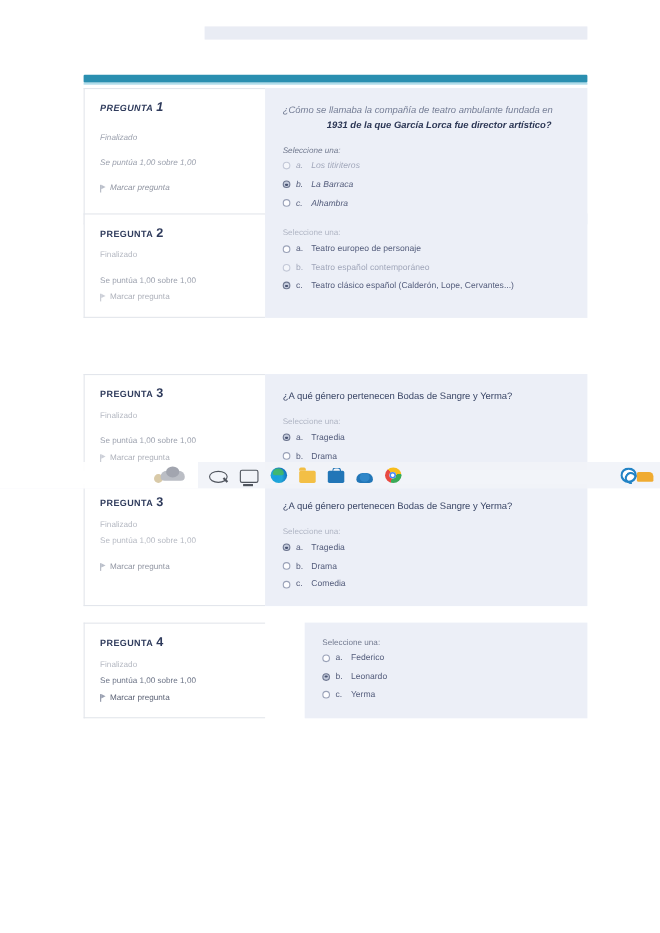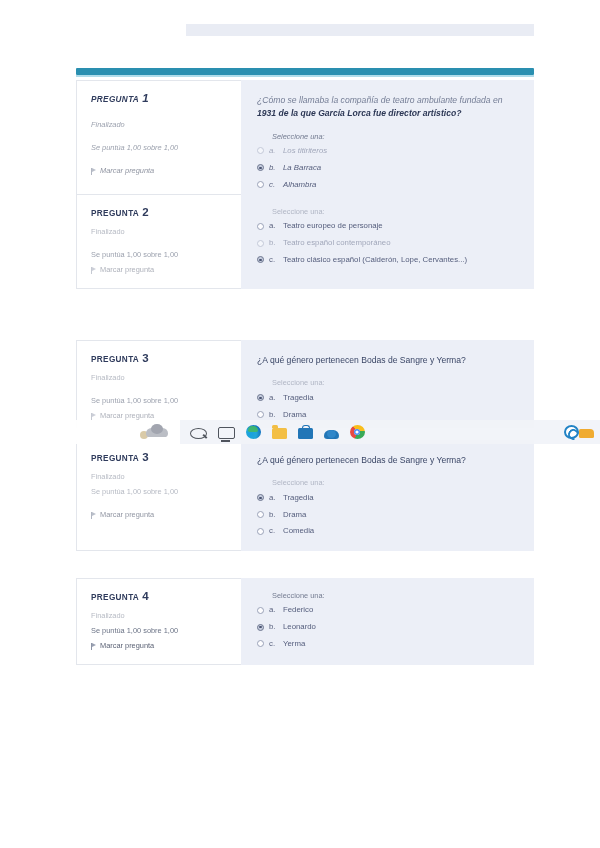--- a/index.html
+++ b/index.html
@@ -135,27 +135,27 @@
     box-sizing: border-box;
     padding: 14px 16px 16px 16px;
   }
   .qtext {
     font-size: 8.6px;
     line-height: 1.55;
     color: #3a4666;
     margin: 0 0 12px 0;
     max-width: 255px;
   }
-  .qtext b { font-weight: bold; color: #2c3755; }
+  .qtext b { font-weight: bold; color: #2c3755; margin-left: 40px; }
 
   .qselect-label {
     font-size: 7.4px;
     color: #6f7punt;
     color: #737b90;
-    margin: 0 0 7px 15px;
+    margin: 0 0 7px 0;
     line-height: 1;
   }
 
   .answers { margin: 0; padding: 0; list-style: none; }
   .answer {
     display: flex;
     align-items: center;
     gap: 5px;
     font-size: 7.8px;
     color: #50597a;
@@ -567,21 +567,21 @@
           </li>
           <li class="answer">
             <span class="radio"></span>
             <span class="ans-key">c.</span>
             <span class="ans-text">Comedia</span>
           </li>
         </ul>
       </div>
     </div>
 
-    <div class="qblock" style="top:150px;">
+    <div class="qblock" style="top:138px;gap:36px;">
       <div class="qinfo">
         <div class="qinfo-title">
           <span>PREGUNTA</span><span class="qnum">4</span>
         </div>
         <p class="qinfo-line softer">Finalizado</p>
         <p class="qinfo-line">Se puntúa 1,00 sobre 1,00</p>
         <p class="qinfo-flag">
           <span class="flag-icon"></span>
           <span>Marcar pregunta</span>
         </p>

